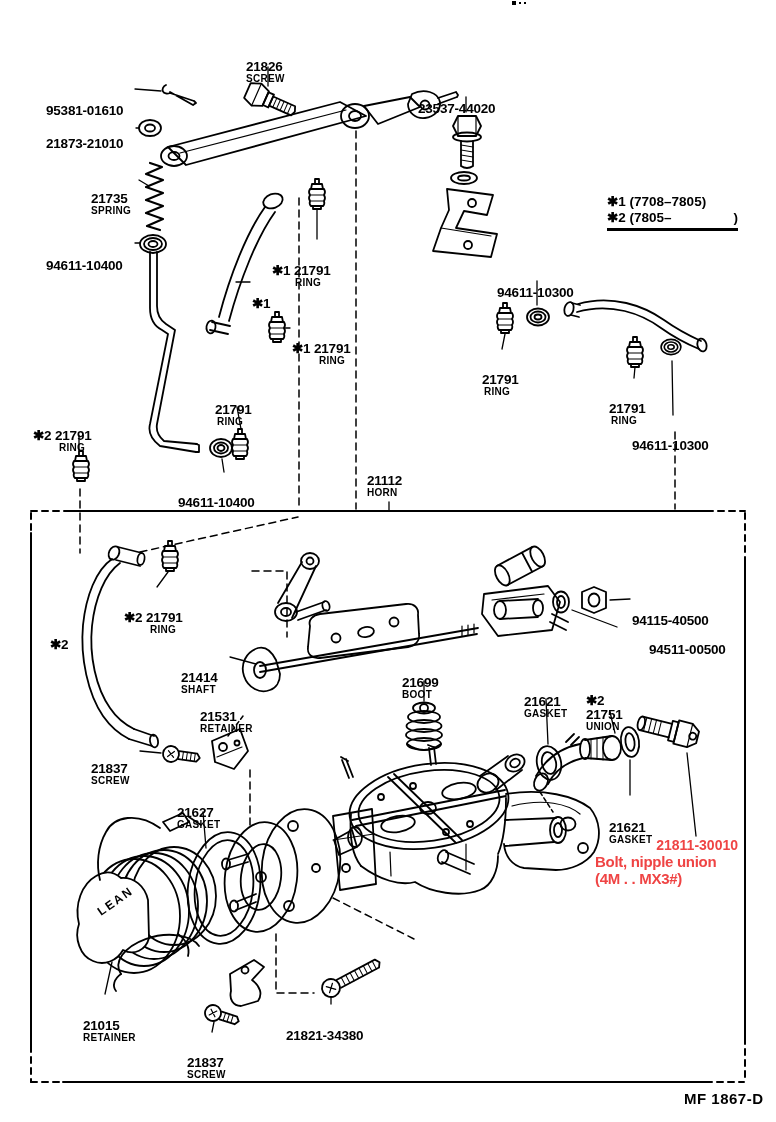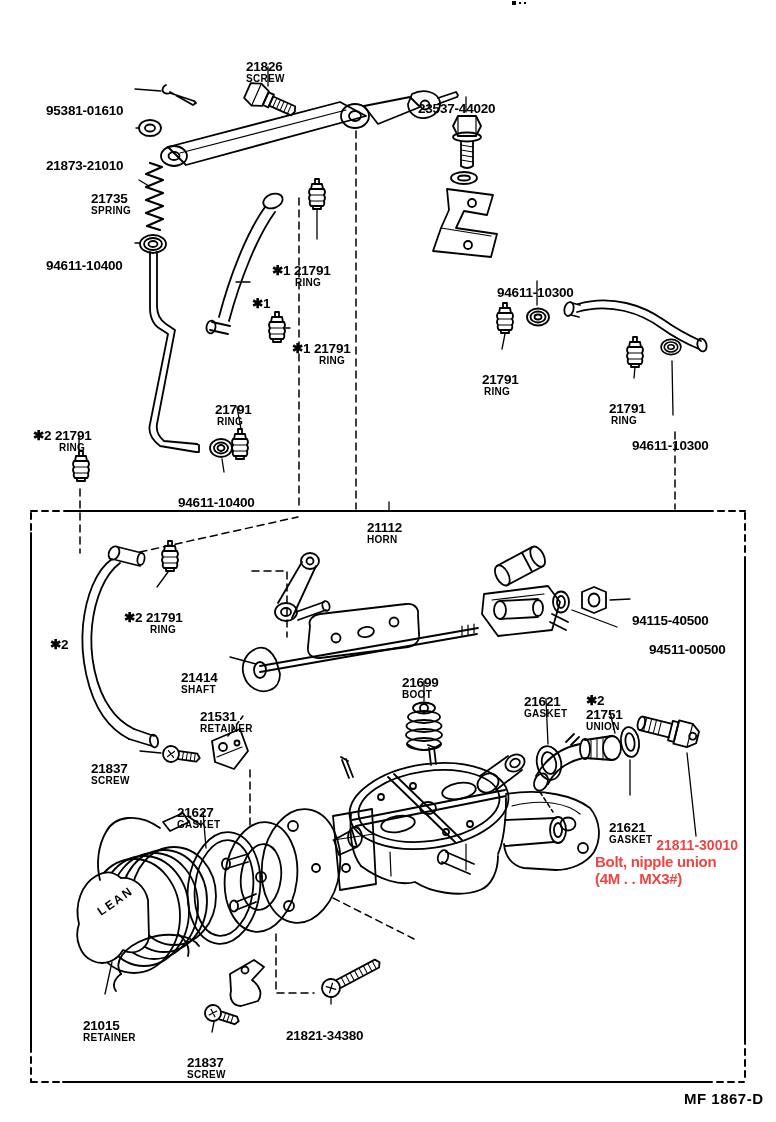--- a/index.html
+++ b/index.html
@@ -389,37 +389,45 @@
     <path d="M140,751 L161,753"></path>
     <path d="M203,812 L206,848"></path>
     <path d="M105,994 L112,962"></path>
     <path d="M212,1032 L214,1022"></path>
     <path d="M331,1004 L331,997"></path>
   </g>
 </svg>
 
   <div class="label" style="left:246px;top:36px"><span>21826</span><span class="desc">SCREW</span></div>
   <div class="label" style="left:46px;top:80px"><span>95381-01610</span></div>
-  <div class="label" style="left:46px;top:135px"><span>21873-21010</span></div>
+  <div class="label" style="left:46px;top:113px"><span>21873-21010</span></div>
   <div class="label" style="left:91px;top:168px"><span>21735</span><span class="desc">SPRING</span></div>
   <div class="label" style="left:46px;top:235px"><span>94611-10400</span></div>
   <div class="label" style="left:272px;top:240px"><span>✱1 21791</span><span class="desc" style="margin-left:23px">RING</span></div>
   <div class="label" style="left:252px;top:273px"><span>✱1</span></div>
   <div class="label" style="left:292px;top:318px"><span>✱1 21791</span><span class="desc" style="margin-left:27px">RING</span></div>
   <div class="label" style="left:215px;top:379px"><span>21791</span><span class="desc" style="margin-left:2px">RING</span></div>
   <div class="label" style="left:178px;top:472px"><span>94611-10400</span></div>
   <div class="label" style="left:33px;top:405px"><span>✱2 21791</span><span class="desc" style="margin-left:26px">RING</span></div>
   <div class="label" style="left:418px;top:78px"><span>23537-44020</span></div>
   <div class="label" style="left:497px;top:262px"><span>94611-10300</span></div>
   <div class="label" style="left:482px;top:349px"><span>21791</span><span class="desc" style="margin-left:2px">RING</span></div>
   <div class="label" style="left:609px;top:378px"><span>21791</span><span class="desc" style="margin-left:2px">RING</span></div>
   <div class="label" style="left:632px;top:415px"><span>94611-10300</span></div>
 
-
-  <div class="label" style="left:367px;top:497px"><span>21112</span><span class="desc">HORN</span></div>
+  <div class="note">
+    <div>✱1 (7708–7805)</div>
+    <div class="row2">
+        <span>✱2 (7805–</span>
+        <span>)</span>
+      </div>
+    <div class="rule"></div>
+  </div>
+
+  <div class="label" style="left:367px;top:450px"><span>21112</span><span class="desc">HORN</span></div>
   <div class="label" style="left:124px;top:587px"><span>✱2 21791</span><span class="desc" style="margin-left:26px">RING</span></div>
   <div class="label" style="left:50px;top:614px"><span>✱2</span></div>
   <div class="label" style="left:181px;top:647px"><span>21414</span><span class="desc">SHAFT</span></div>
   <div class="label" style="left:200px;top:686px"><span>21531</span><span class="desc">RETAINER</span></div>
   <div class="label" style="left:632px;top:590px"><span>94115-40500</span></div>
   <div class="label" style="left:649px;top:619px"><span>94511-00500</span></div>
   <div class="label" style="left:402px;top:652px"><span>21699</span><span class="desc">BOOT</span></div>
   <div class="label" style="left:524px;top:671px"><span>21621</span><span class="desc">GASKET</span></div>
   <div class="label" style="left:586px;top:670px"><span style="display:block">✱2</span><span>21751</span><span class="desc">UNION</span></div>
   <div class="label" style="left:609px;top:797px"><span>21621</span><span class="desc">GASKET</span></div>

